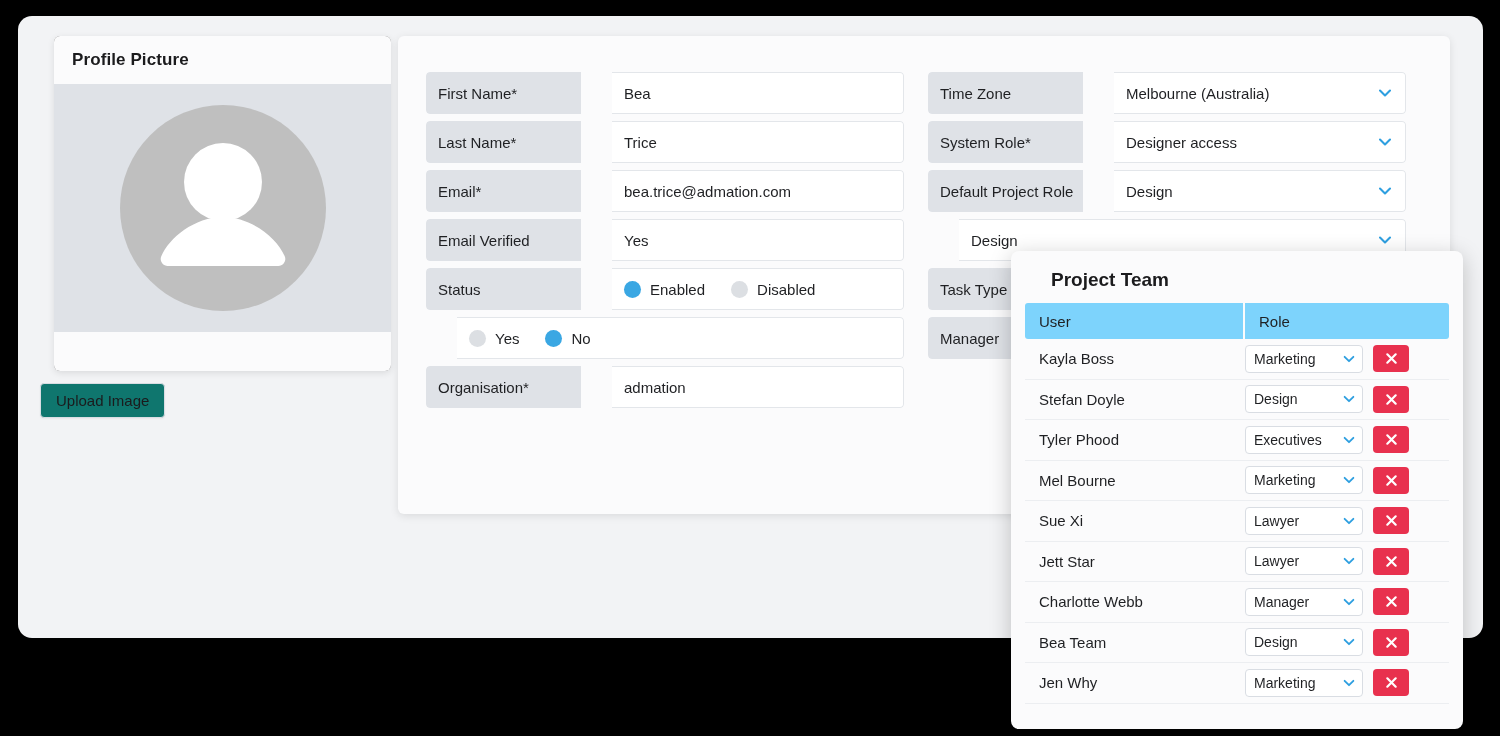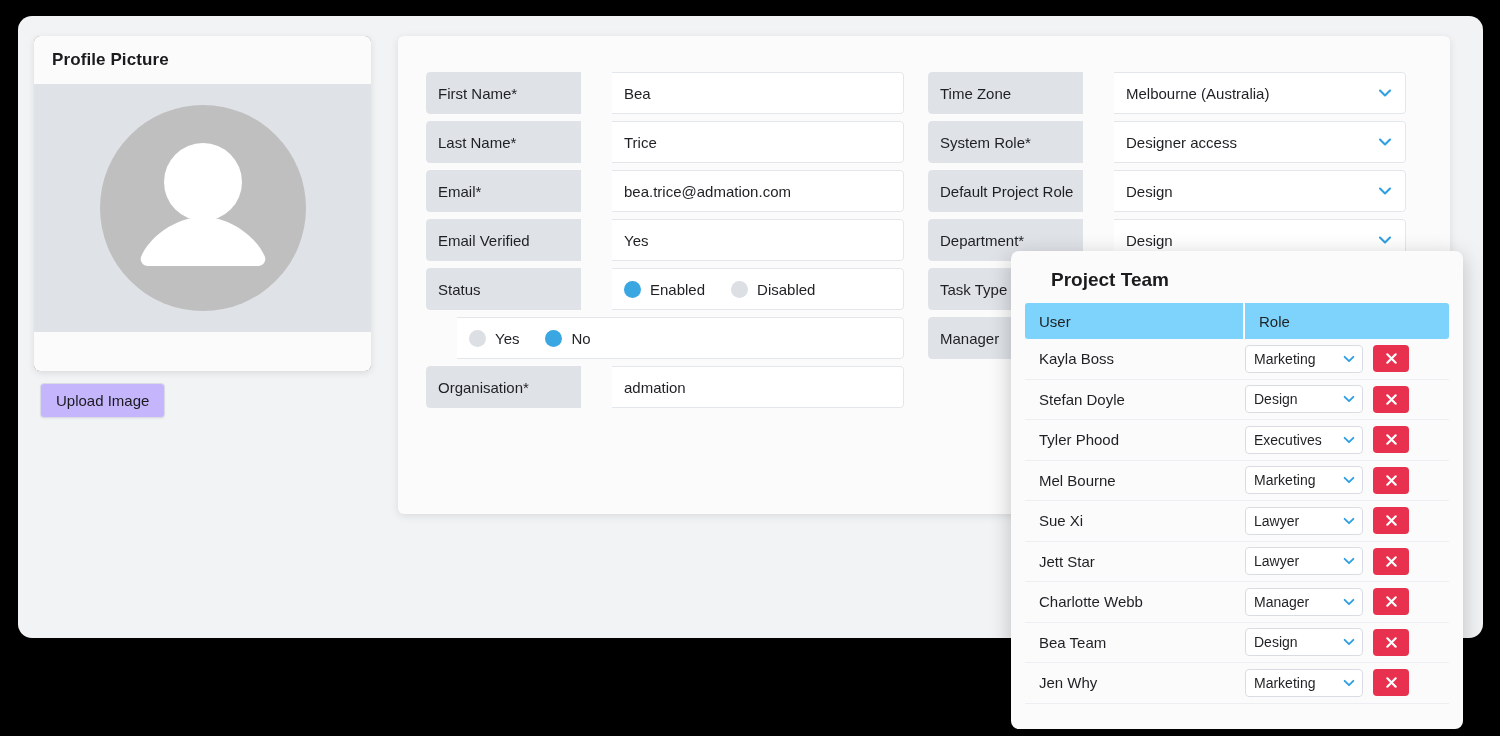--- a/index.html
+++ b/index.html
@@ -21,21 +21,21 @@
     width: 1465px;
     height: 622px;
     background: #f2f3f5;
     border-radius: 14px;
     box-shadow: 0 6px 22px rgba(0,0,0,0.35);
   }
 
   
   #profile-card {
     position: absolute;
-    left: 16px;
+    left: 36px;
     top: 20px;
     width: 337px;
     height: 335px;
     background: #737373;
     border-radius: 6px;
     box-shadow: 0 2px 7px rgba(0,0,0,0.10);
     overflow: hidden;
   }
   #profile-card-header {
     height: 48px;
@@ -62,21 +62,21 @@
   .avatar-svg { display: block; }
 
   #upload-image-button {
     position: absolute;
     left: 22px;
     top: 367px;
     height: 35px;
     padding: 0 15px;
     display: flex;
     align-items: center;
-    background: #c4b5fd;
+    background: #0f766e;
     border: 1px solid #d9dde3;
     border-radius: 4px;
     font-size: 15px;
     color: #1b1b1d;
     cursor: pointer;
     box-shadow: 0 1px 2px rgba(0,0,0,0.05);
   }
 
   
   #form-card {
@@ -330,21 +330,20 @@
         <div class="form-row">
           <div class="field-label">Default Project Role</div>
           <div class="field-value has-chevron">
             <span>Design</span>
             <svg class="chevron " viewBox="0 0 16 16">
               <path d="M3 5.5 L8 10.5 L13 5.5" fill="none" stroke="#2e9fe0" stroke-width="2.1" stroke-linecap="round" stroke-linejoin="round"></path>
             </svg>
           </div>
         </div>
         <div class="form-row">
-          <div class="field-label">Department*</div>
           <div class="field-value has-chevron">
             <span>Design</span>
             <svg class="chevron " viewBox="0 0 16 16">
               <path d="M3 5.5 L8 10.5 L13 5.5" fill="none" stroke="#2e9fe0" stroke-width="2.1" stroke-linecap="round" stroke-linejoin="round"></path>
             </svg>
           </div>
         </div>
         <div class="form-row">
           <div class="field-label">Task Type</div>
           <div class="field-value has-chevron">

